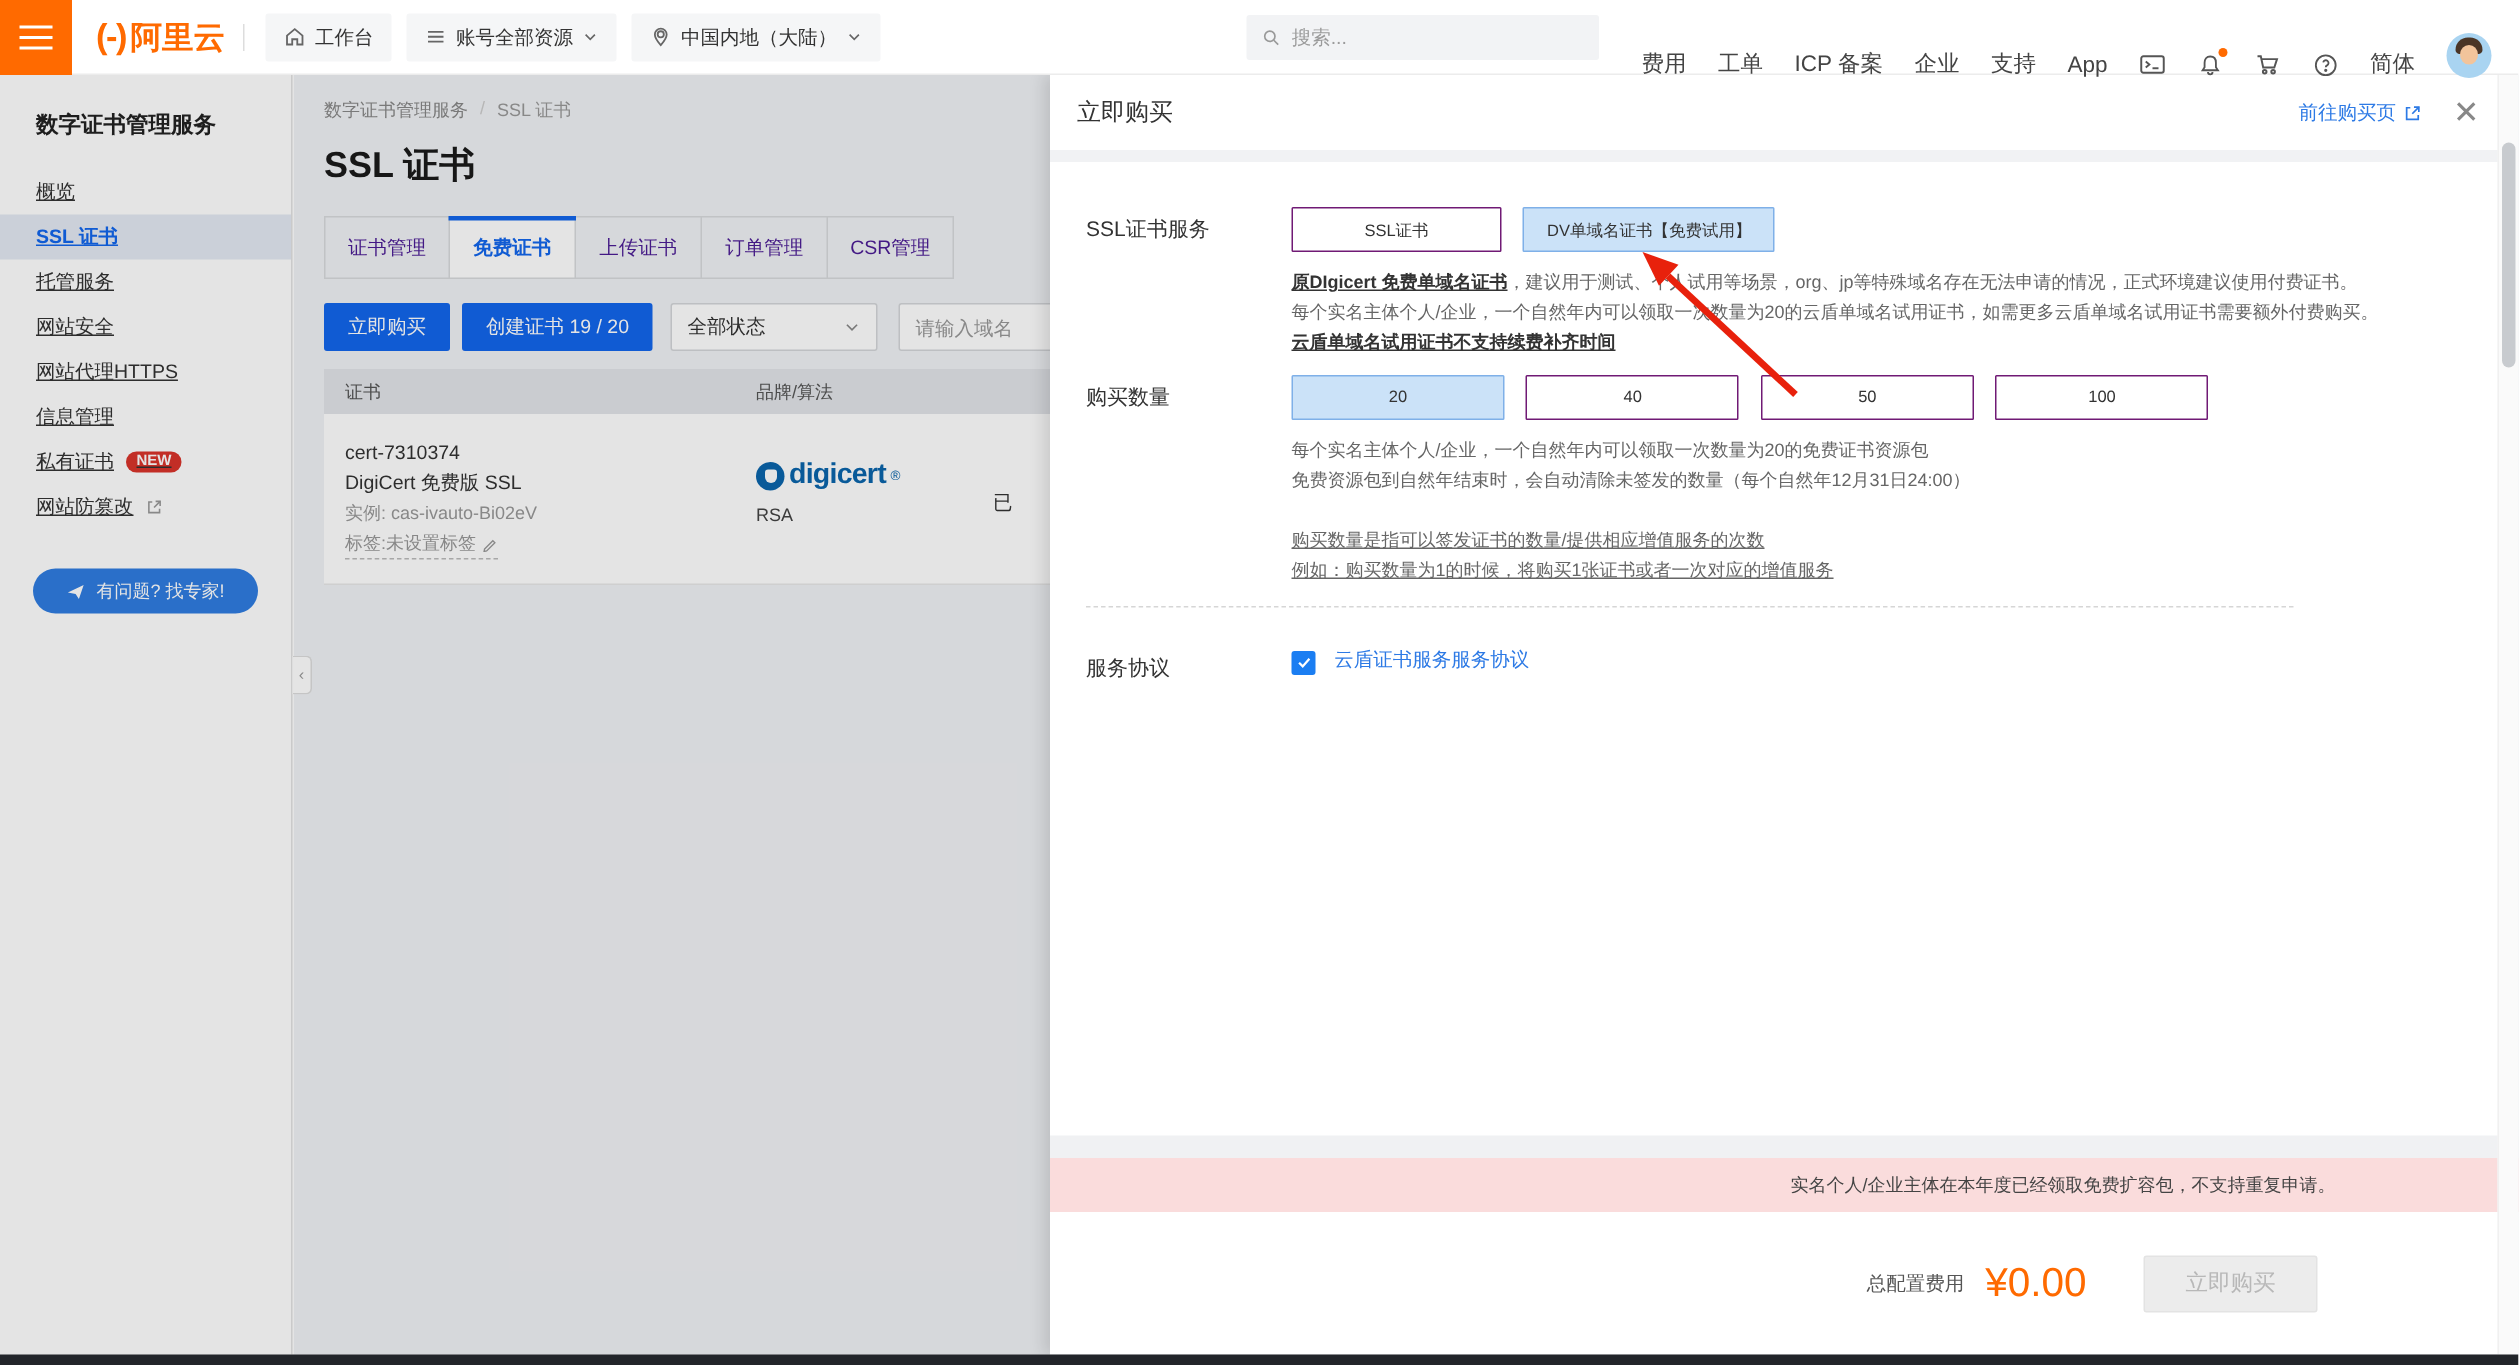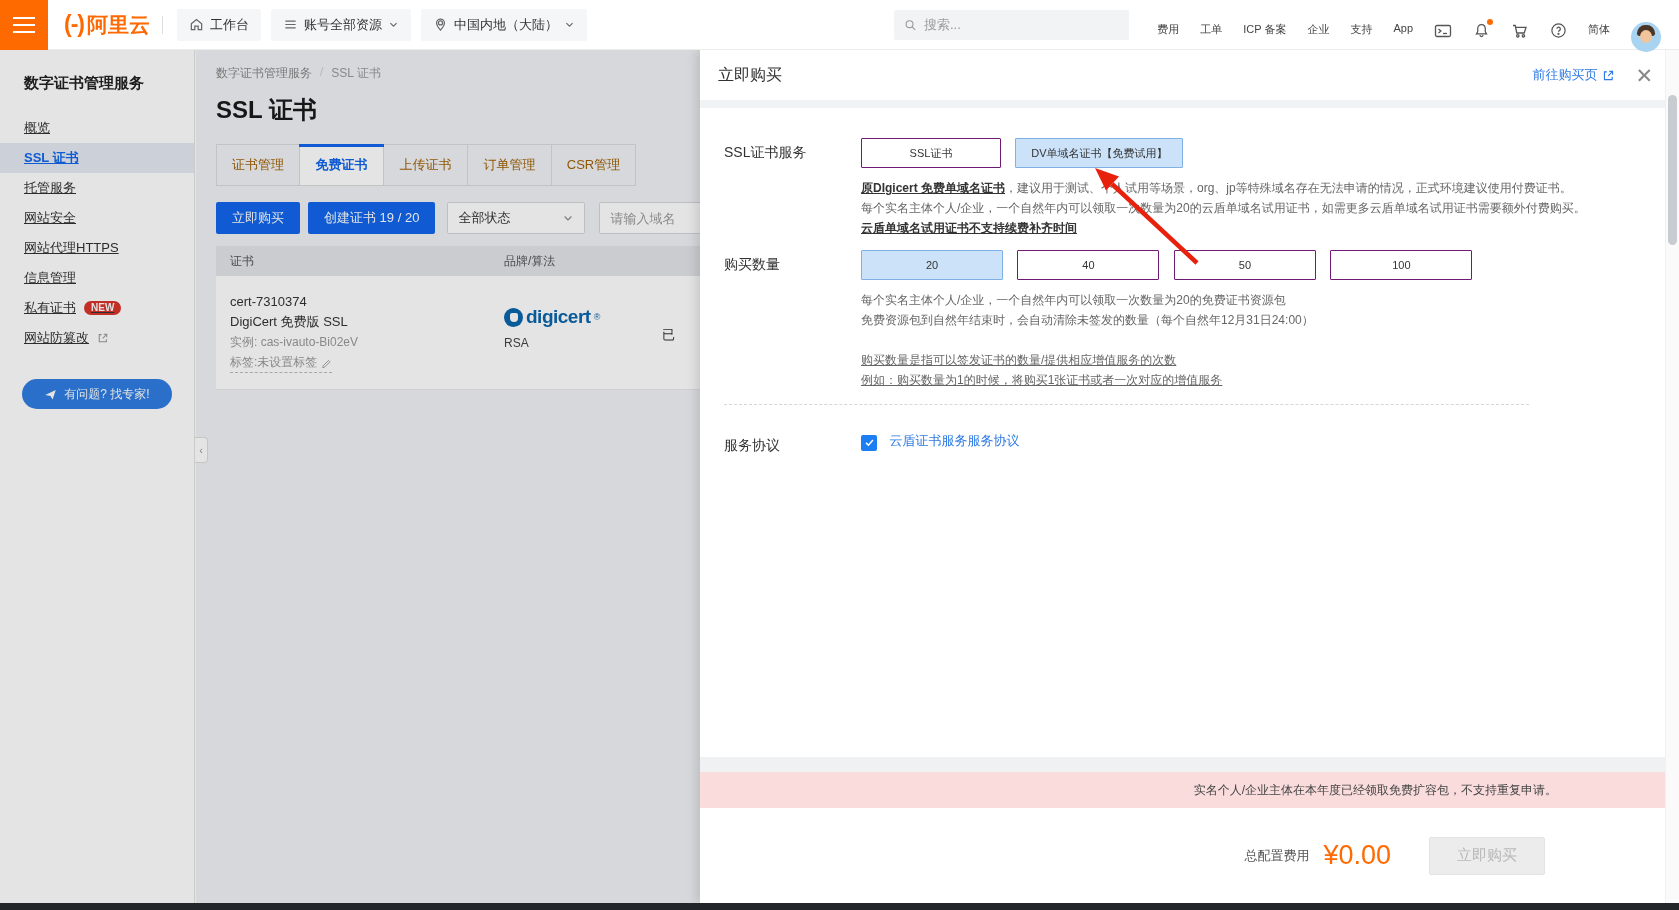--- a/index.html
+++ b/index.html
@@ -22,21 +22,21 @@
   .nav-divider { width:1px; height:18px; background:#ddd; margin:0 14px 0 12px; }
   .nav-quick { display:flex; align-items:center; gap:6px; height:32px; padding:0 12px;
                background:#f5f6f7; border-radius:2px; font-size:13px; color:#333; margin-right:10px; cursor:pointer; }
   .nav-quick svg { color:#666; }
   .chev { color:#888; }
   .nav-search { margin-left:auto; margin-right:28px; width:235px; height:30px; background:#f2f3f5;
                 border-radius:2px; display:flex; align-items:center; padding:0 10px; gap:7px; }
   .nav-search input { border:none; outline:none; background:transparent; font-size:13px; width:100%;
                       font-family:inherit; color:#333; }
   .nav-search input::placeholder { color:#9b9b9b; }
-  .nav-right { display:flex; align-items:flex-start; gap:21px; padding-right:18px; font-size:11px; color:#444;margin-top:24px; }
+  .nav-right { display:flex; align-items:flex-end; gap:21px; padding-right:18px; font-size:15px; color:#444;margin-top:24px; }
   .nav-item { cursor:pointer; white-space:nowrap; }
   .nav-ico { position:relative; color:#555; cursor:pointer; }
   .badge-dot::after { content:""; position:absolute; top:-3px; right:-3px; width:6px; height:6px;
                       border-radius:50%; background:#ff6a00; }
   .avatar { width:30px; height:30px; border-radius:50%; background:#a9d4f1; position:relative;
             overflow:hidden; cursor:pointer; flex:0 0 auto; }
   .avatar::before { content:""; position:absolute; left:6px; top:3px; width:18px; height:11px;
                     border-radius:9px 9px 3px 3px; background:#4a3526; }
   .avatar::after { content:""; position:absolute; left:9px; top:8px; width:12px; height:13px;
                    border-radius:50%; background:#f2c49b; }
@@ -57,21 +57,21 @@
                 justify-content:center; gap:7px; cursor:pointer; font-family:inherit; }
 
   
   .main { position:absolute; top:50px; left:196px; right:0; bottom:7px; background:#f0f2f5; z-index:1; }
   .breadcrumb { padding:15px 0 0 20px; font-size:12px; color:#888; display:flex; gap:8px; }
   .breadcrumb .crumb-cur { color:#999; }
   .breadcrumb .sep { color:#ccc; }
   .page-title { margin:12px 0 0 20px; font-size:24px; font-weight:700; color:#1a1a1a; }
   .tabs { display:flex; margin:18px 0 0 20px; }
   .tab { width:84px; height:42px; display:flex; align-items:center; justify-content:center;
-         border:1px solid #d8dadd; border-left:none; font-size:13px; color:#a16207; cursor:pointer;
+         border:1px solid #d8dadd; border-left:none; font-size:13px; color:#4c1d95; cursor:pointer;
          background:transparent; position:relative; }
   .tab:first-child { border-left:1px solid #d8dadd; }
   .tab.active { background:#fff; color:#1366ec; font-weight:700; border-top:none; }
   .tab.active::before { content:""; position:absolute; top:0; left:-1px; right:-1px; height:3px; background:#1366ec; }
   .actions { display:flex; align-items:center; margin:16px 0 0 20px; gap:8px; }
   .btn-primary { height:32px; padding:0 16px; background:#1366ec; color:#fff; border:none; border-radius:2px;
                  font-size:13px; cursor:pointer; font-family:inherit; }
   .select-box { width:138px; height:32px; background:#fff; border:1px solid #d4d6d9; border-radius:2px;
                 display:flex; align-items:center; justify-content:space-between; padding:0 10px;
                 font-size:13px; color:#333; margin-left:4px; cursor:pointer; }

